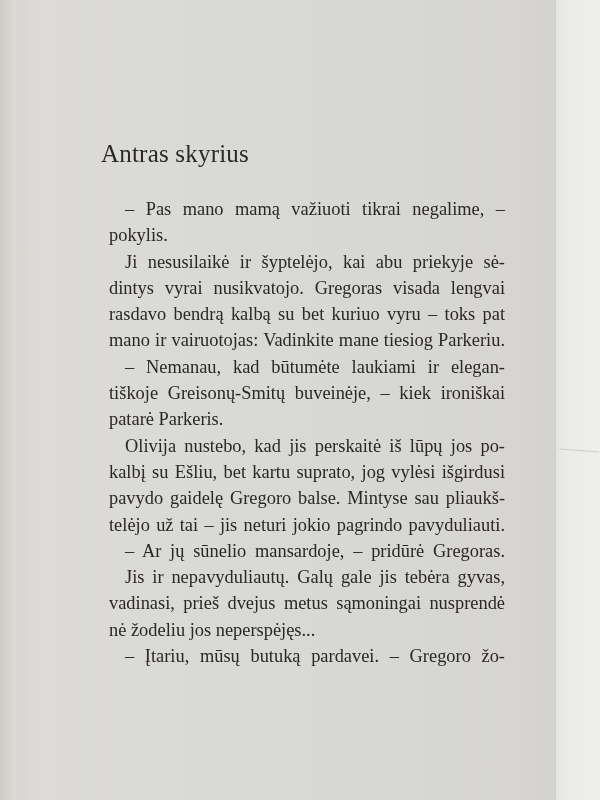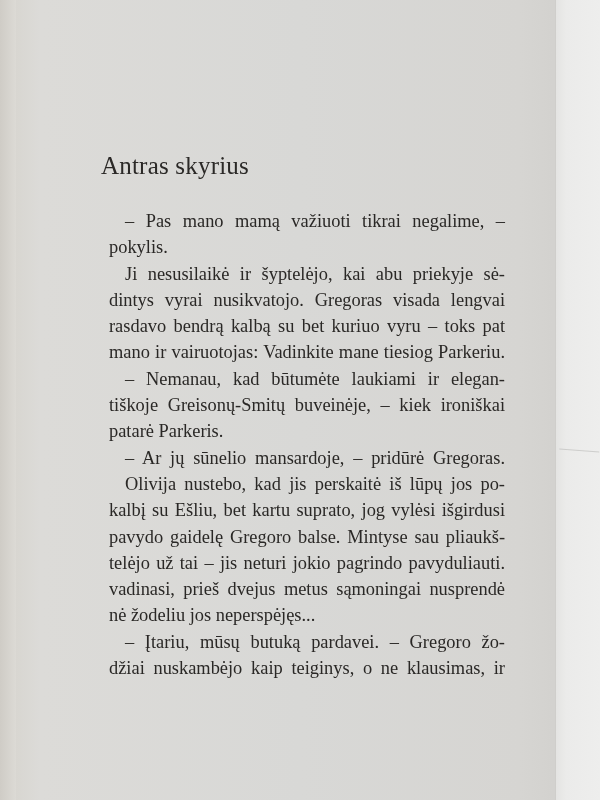--- a/index.html
+++ b/index.html
@@ -48,21 +48,21 @@
       left: 101px;
       top: 136px;
       width: 412px;
       color: #2a2826;
       font-family: "DejaVu Serif", "Liberation Serif", serif;
     }
     .chapter-title {
       font-family: "Liberation Serif", "DejaVu Serif", serif;
       font-size: 25px;
       font-weight: normal;
-      margin: 16px 0 28px 0;
+      margin: 4px 0 28px 0;
       letter-spacing: 0.2px;
       color: #2b2927;
     }
     .body-text {
       font-family: "Liberation Serif", "DejaVu Serif", serif;
       font-size: 18.4px;
       line-height: 26.3px;
       text-align: justify;
       margin: 8px;
     }
@@ -107,34 +107,34 @@
         <span class="line"><span>mano ir vairuotojas: </span><span class="italic">Vadinkite mane tiesiog Parkeriu.</span></span>
       </div>
 
       <div class="para-block">
         <span class="line first">– Nemanau, kad būtumėte laukiami ir elegan-</span>
         <span class="line">tiškoje Greisonų-Smitų buveinėje, – kiek ironiškai</span>
         <span class="line last">patarė Parkeris.</span>
       </div>
 
       <div class="para-block">
-        <span class="line first">– Ar jų sūnelio mansardoje, – pridūrė Gregoras.</span>
-      </div>
-
-      <div class="para-block">
         <span class="line first">Olivija nustebo, kad jis perskaitė iš lūpų jos po-</span>
         <span class="line">kalbį su Ešliu, bet kartu suprato, jog vylėsi išgirdusi</span>
         <span class="line">pavydo gaidelę Gregoro balse. Mintyse sau pliaukš-</span>
         <span class="line">telėjo už tai – jis neturi jokio pagrindo pavyduliauti.</span>
       </div>
 
       <div class="para-block">
+        <span class="line first">– Ar jų sūnelio mansardoje, – pridūrė Gregoras.</span>
+      </div>
+
+      <div class="para-block">
+        <span class="line first">Jis ir nepavyduliautų. Galų gale jis tebėra gyvas,</span>
         <span class="line">vadinasi, prieš dvejus metus sąmoningai nusprendė</span>
         <span class="line last">nė žodeliu jos neperspėjęs...</span>
       </div>
 
       <div class="para-block">
         <span class="line first">– Įtariu, mūsų butuką pardavei. – Gregoro žo-</span>
-        <span class="line">džiai nuskambėjo kaip teiginys, o ne klausimas, ir</span>
       </div>
     </div>
   </div>
 </div>
 
 </body></html>

